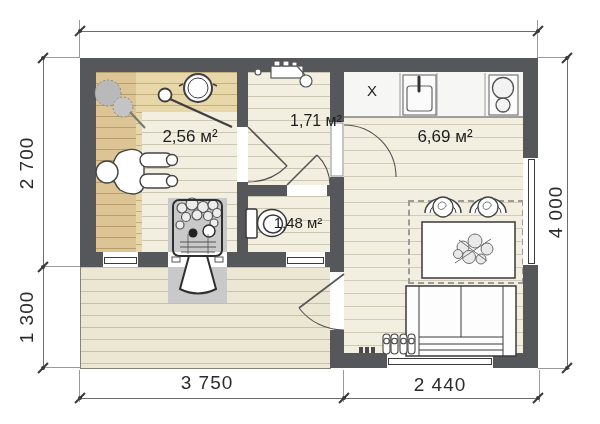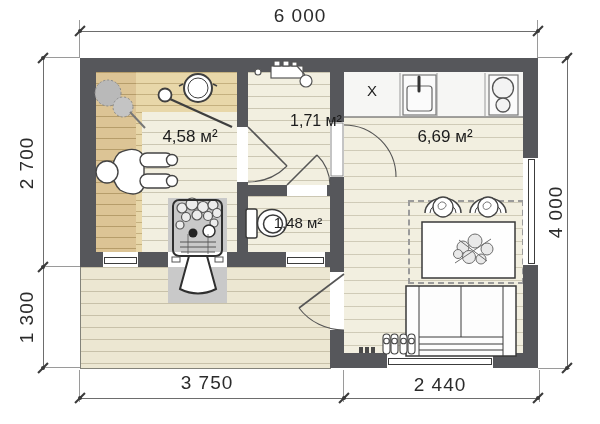--- a/index.html
+++ b/index.html
@@ -223,21 +223,21 @@
       <rect x="408" y="334" width="7" height="20" rx="3.5"></rect>
         <circle cx="411.5" cy="341" r="2.8" fill="none"></circle>
     </g>
     <g fill="#4a4a4a">
       <rect x="359" y="347" width="4" height="6"></rect>
         <rect x="365" y="347" width="4" height="6"></rect>
         <rect x="371" y="347" width="4" height="6"></rect>
     </g>
   </svg>
 
-  <div class="area fs17" style="left:140px;top:127px;">4,58 м²</div>
+  <div class="area fs17" style="left:140px;top:127px;">2,56 м²</div>
   <div class="area fs16" style="left:238px;top:112px;padding-left:28px;">1,71 м²</div>
   <div class="area fs15" style="left:248px;top:214px;">1,48 м²</div>
   <div class="area fs17" style="left:395px;top:127px;">6,69 м²</div>
   <div class="xlabel" style="left:357px;top:82px;">X</div>
 
   <div class="dline" style="left:80px;top:31px;width:458px;height:1px;"></div>
   <div class="dline" style="left:80px;top:398px;width:458px;height:1px;"></div>
   <div class="dline" style="left:43px;top:58px;width:1px;height:310px;"></div>
   <div class="dline" style="left:567px;top:58px;width:1px;height:310px;"></div>
 
@@ -266,20 +266,19 @@
   <div class="dot" style="left:538px;top:31px;"></div>
   <div class="dot" style="left:80px;top:398px;"></div>
   <div class="dot" style="left:344px;top:398px;"></div>
   <div class="dot" style="left:538px;top:398px;"></div>
   <div class="dot" style="left:43px;top:58px;"></div>
   <div class="dot" style="left:43px;top:267px;"></div>
   <div class="dot" style="left:43px;top:368px;"></div>
   <div class="dot" style="left:567px;top:58px;"></div>
   <div class="dot" style="left:567px;top:368px;"></div>
 
-  <div class="dim" style="left:245px;top:5px;">6 000</div>
   <div class="dim" style="left:152px;top:372px;">3 750</div>
   <div class="dim" style="left:385px;top:374px;">2 440</div>
   <div class="dim vdim" style="left:-28px;top:152px;">2 700</div>
   <div class="dim vdim" style="left:-28px;top:306px;">1 300</div>
   <div class="dim vdim" style="left:501px;top:201px;">4 000</div>
 
 </div>
 
 </body></html>

